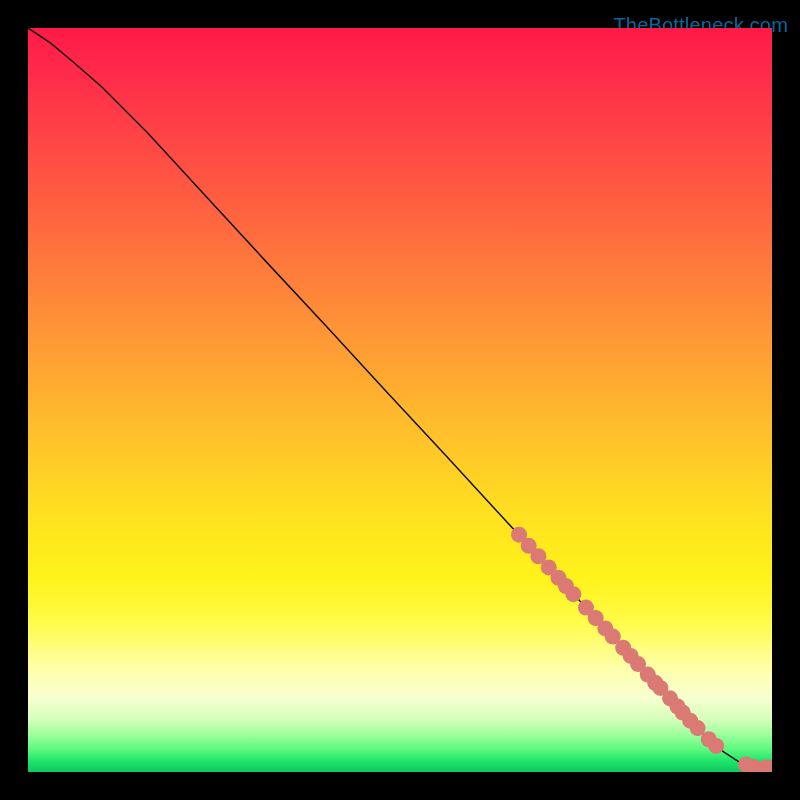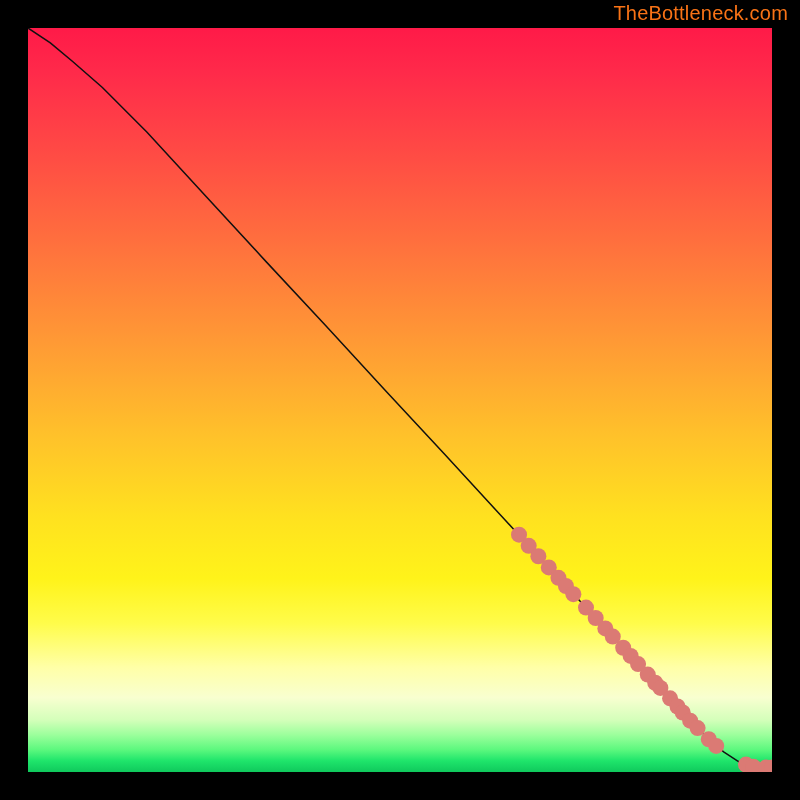--- a/index.html
+++ b/index.html
@@ -12,23 +12,23 @@
     overflow: hidden;
   }
   .frame {
     position: relative;
     width: 800px;
     height: 800px;
     background: #000;
   }
   .attribution {
     position: absolute;
-    top: 2px;
+    top: 14px;
     right: 12px;
-    color: #f97316;
+    color: #0369a1;
     font-size: 20px;
     font-weight: 500;
     letter-spacing: 0.2px;
   }
   .plot-area {
     position: absolute;
     left: 28px;
     top: 28px;
     width: 744px;
     height: 744px;

